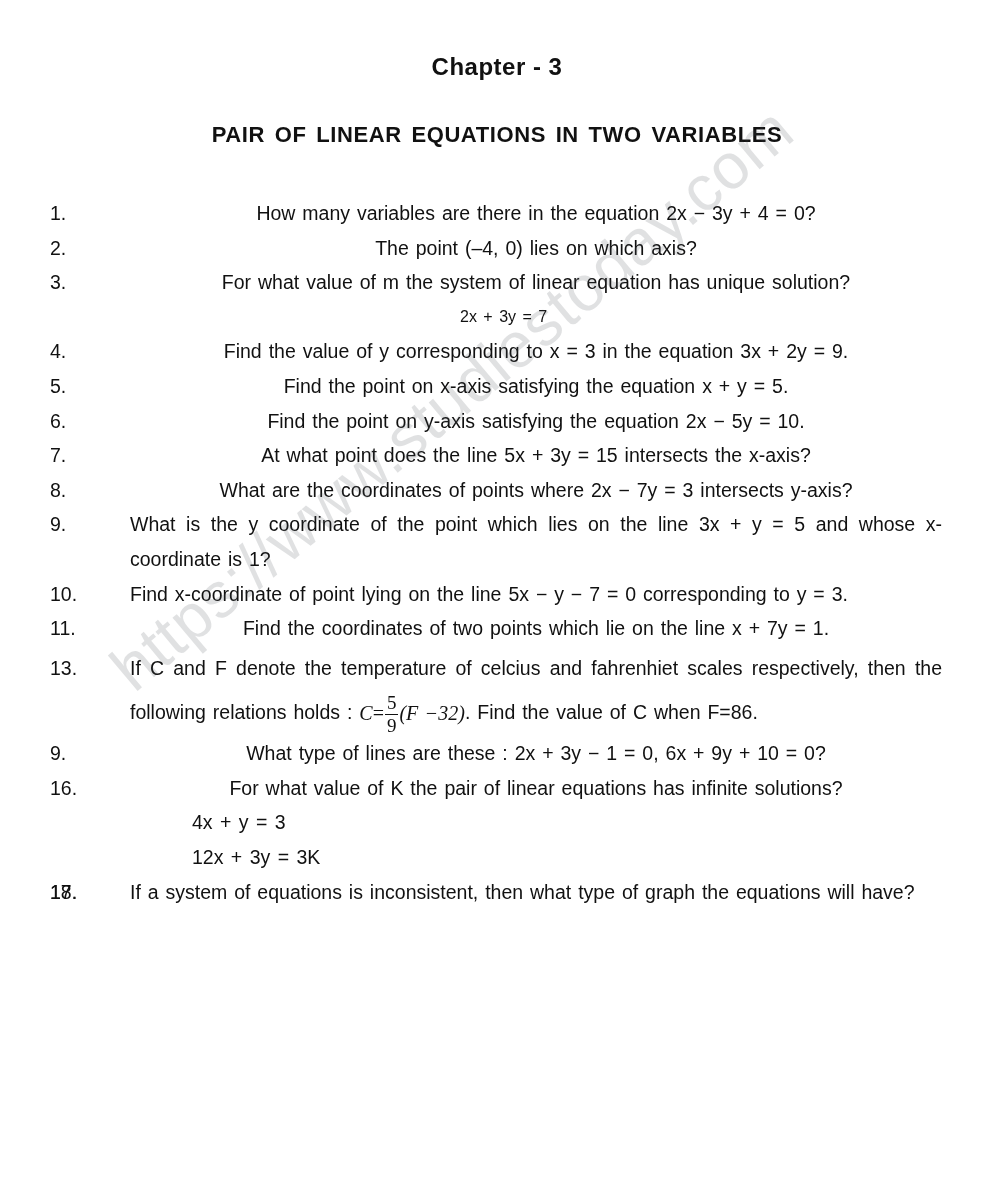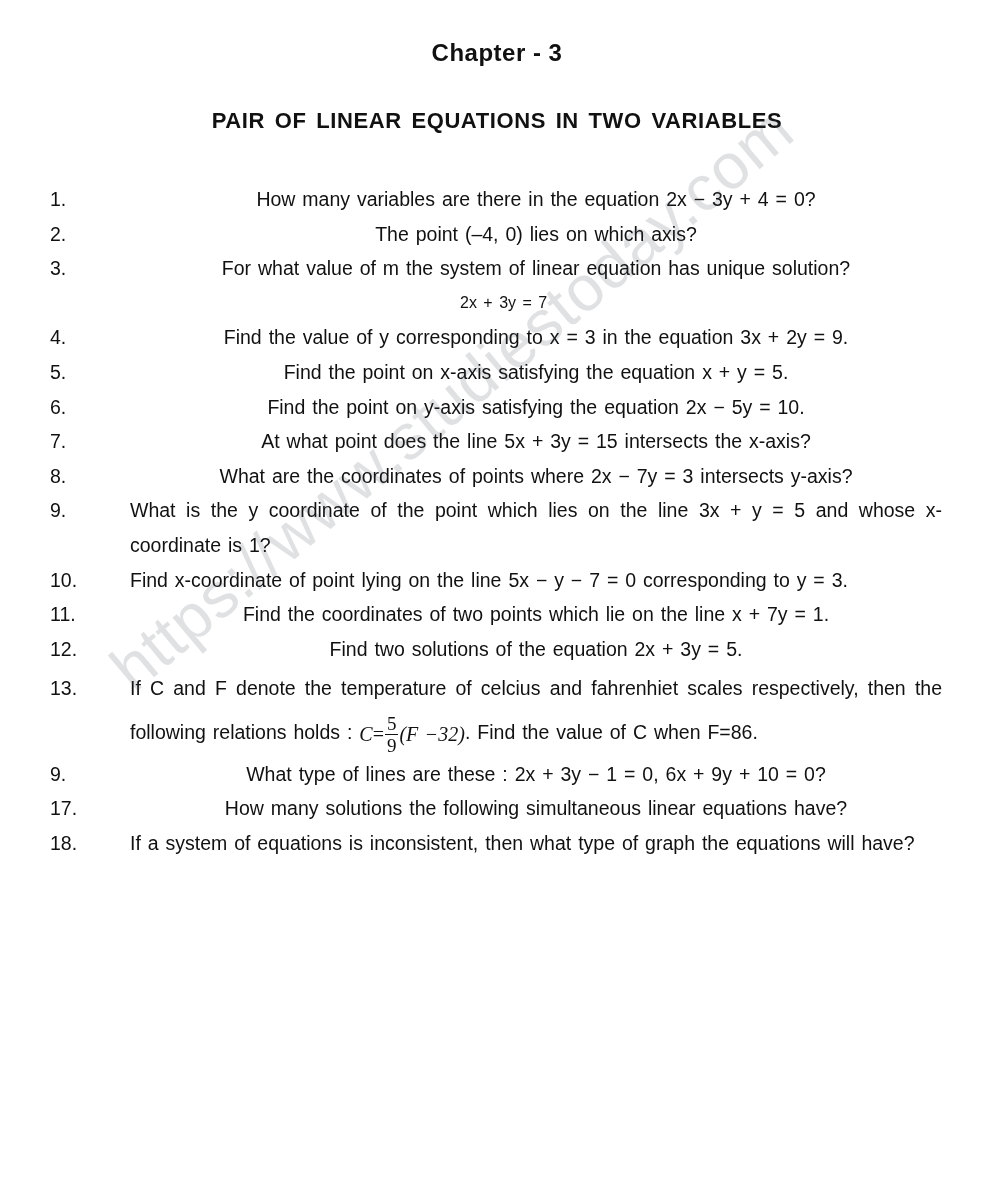--- a/index.html
+++ b/index.html
@@ -45,21 +45,21 @@
     position: relative;
     z-index: 2;
     padding: 0;
   }
 
   .title-chapter {
     text-align: center;
     font-size: 24px;
     font-weight: bold;
     letter-spacing: 0.5px;
-    margin: 0;
+    margin: 14px;
     padding-top: 38px;
     line-height: 30px;
   }
   .title-main {
     text-align: center;
     font-size: 22px;
     font-weight: bold;
     letter-spacing: 0.6px;
     margin: 16px;
     padding-top: 22px;
@@ -215,40 +215,41 @@
     <li class="qitem">
       <span class="qnum">10.</span>
       <span class="qtext">Find x-coordinate of point lying on the line 5x − y − 7 = 0 corresponding to y = 3.</span>
     </li>
 
     <li class="qitem">
       <span class="qnum">11.</span>
       <span class="qtext nowrapjust">Find the coordinates of two points which lie on the line x + 7y = 1.</span>
     </li>
 
-    <li class="qitem">
-      <span class="qnum">12.</span>
-      <span class="qtext nowrapjust">Find two solutions of the equation 2x + 3y = 5.</span>
-    </li>
 
     <li class="qitem" style="line-height:44px;">
       <span class="qnum">13.</span>
       <span class="qtext"><span>If C and F denote the temperature of celcius and fahrenhiet scales respectively, then the following relations holds : </span><span class="math"><span class="it">C</span><span>=</span><span class="frac"><span class="num">5</span><span class="den">9</span></span><span class="it">(F −32)</span></span><span>. Find the value of C when F=86.</span></span>
     </li>
 
     <li class="qitem">
       <span class="qnum">9.</span>
       <span class="qtext nowrapjust">What type of lines are these : 2x + 3y − 1 = 0, 6x + 9y + 10 = 0?</span>
     </li>
 
 
+    <li class="qitem">
+      <span class="qnum">16.</span>
+      <span class="qtext nowrapjust">For what value of K the pair of linear equations has infinite solutions?</span>
+      <span class="eq-indent">4x + y = 3</span>
+      <span class="eq-indent">12x + 3y = 3K</span>
+    </li>
 
     <li class="qitem">
       <span class="qnum">17.</span>
-      <span class="qtext nowrapjust">How many solutions the following simultaneous linear equations have?</span>
     </li>
 
     <li class="qitem">
       <span class="qnum">18.</span>
       <span class="qtext">If a system of equations is inconsistent, then what type of graph the equations will   have?</span>
     </li>
 
   </ol>
 </div>
 

